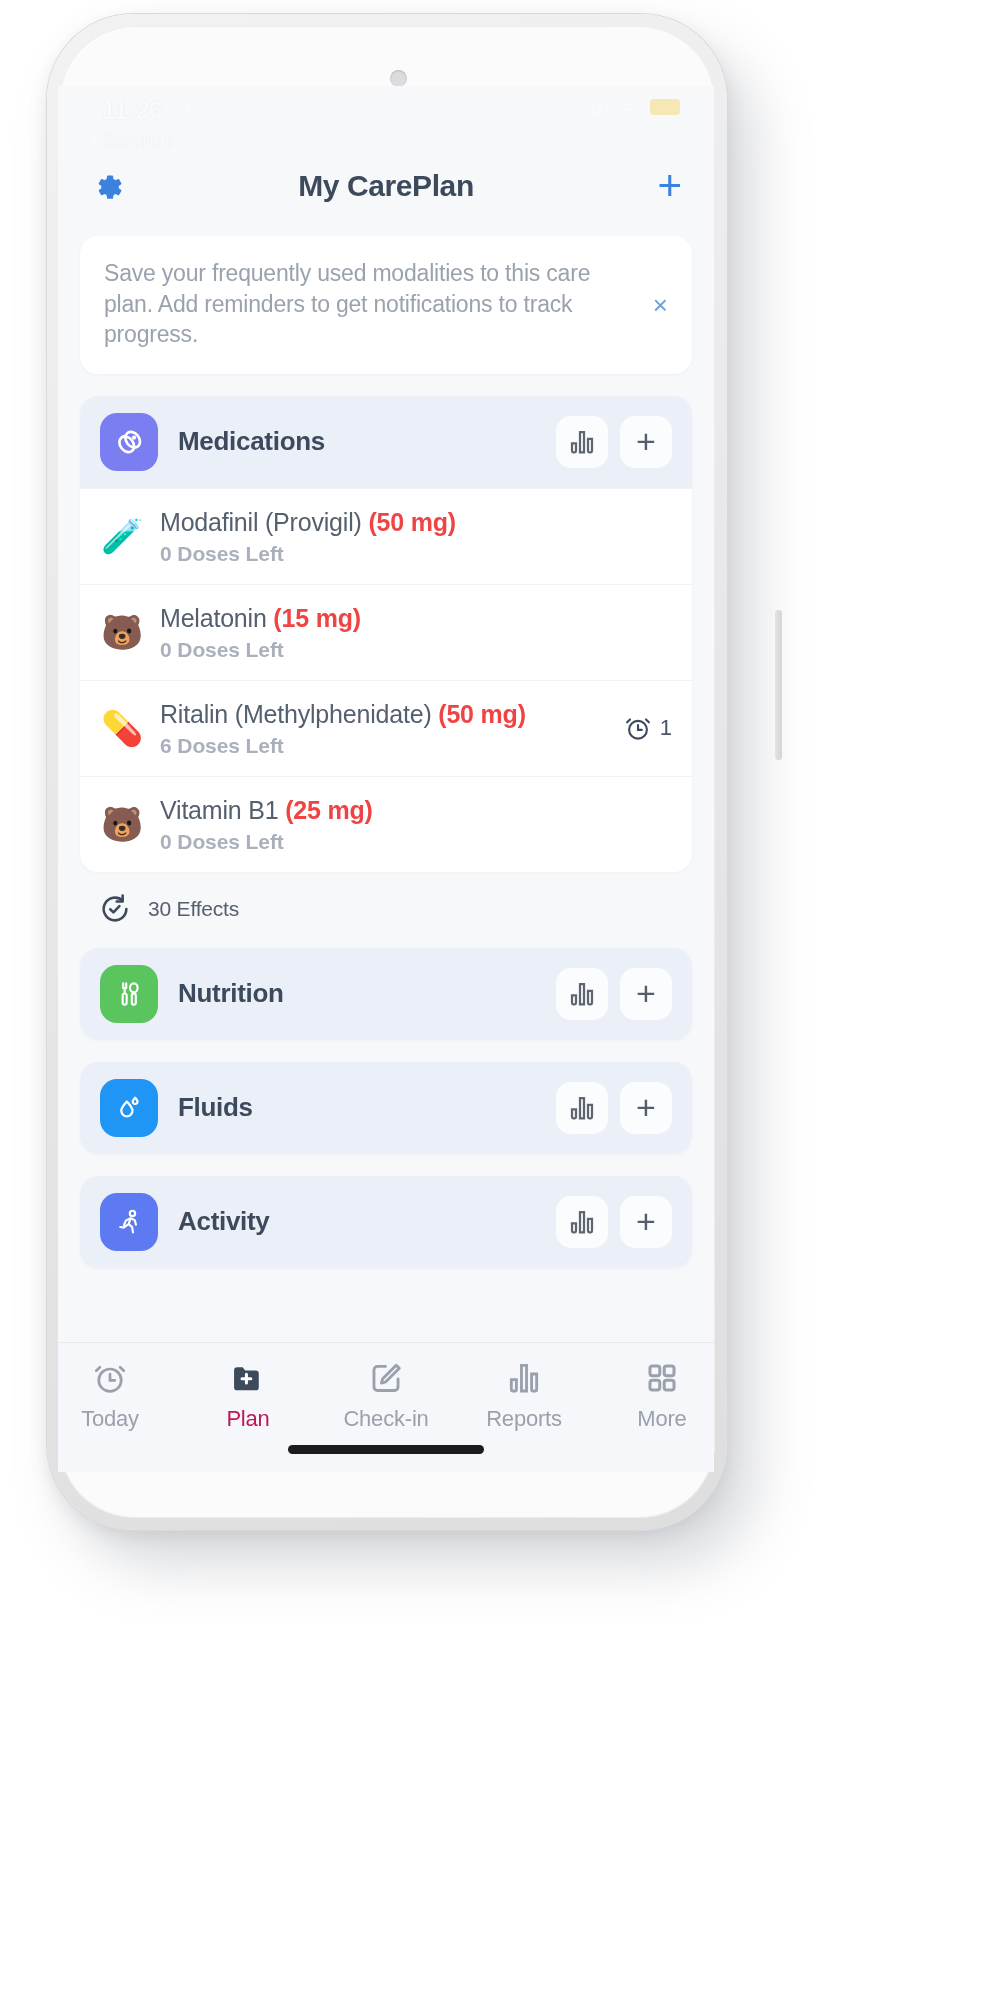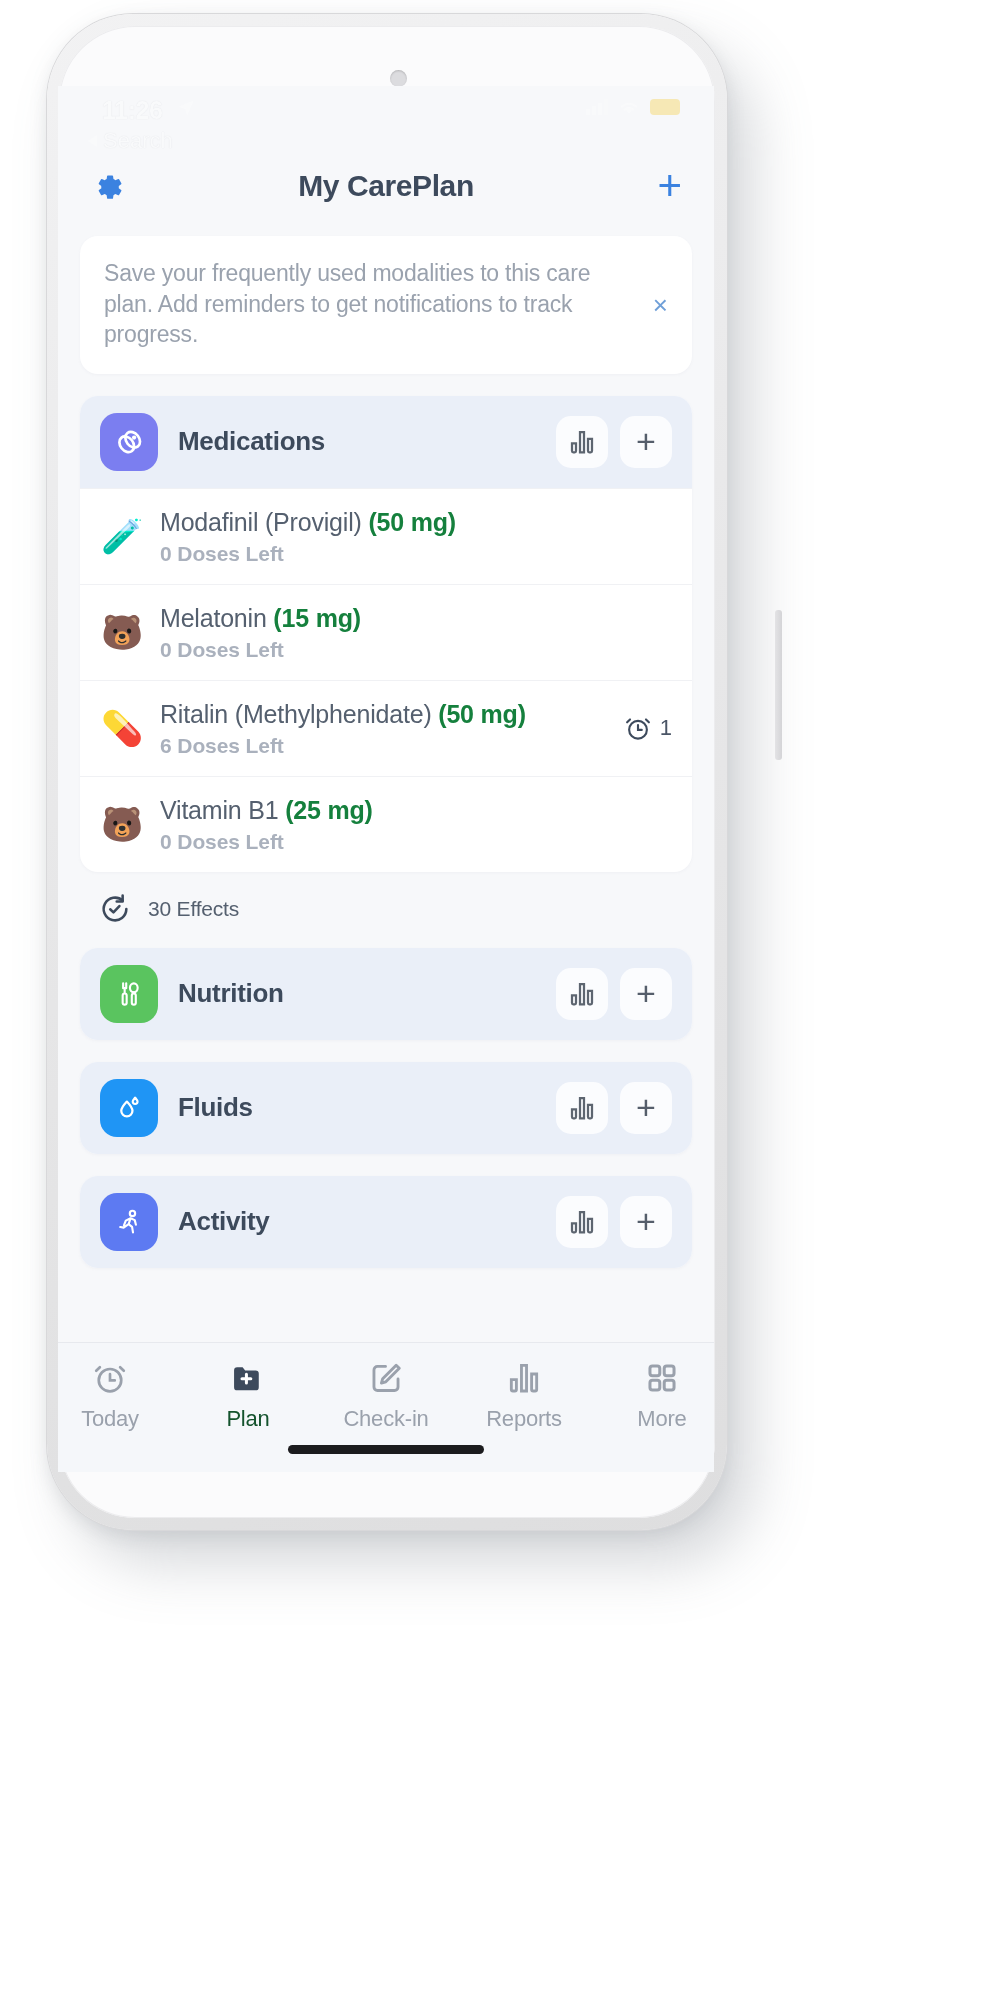--- a/index.html
+++ b/index.html
@@ -255,21 +255,21 @@
     flex: 0 0 auto;
     line-height: 1;
   }
   .med-main { flex: 1; margin-left: 14px; min-width: 0; }
   .med-name {
     font-size: 25px;
     color: #55606f;
     letter-spacing: -0.2px;
     line-height: 1.2;
   }
-  .med-dose { font-weight: 700; color: #15803d; }
+  .med-dose { font-weight: 700; color: #ef4444; }
   .med-sub {
     margin-top: 5px;
     font-size: 21px;
     color: #aab1bd;
     letter-spacing: -0.1px;
     font-weight: bold;
   }
   .med-reminder {
     display: flex;
     align-items: center;
@@ -308,21 +308,21 @@
   }
   .tab {
     flex: 1;
     display: flex;
     flex-direction: column;
     align-items: center;
     gap: 9px;
     cursor: pointer;
   }
   .tab-label { font-size: 22px; color: #9aa1ac; letter-spacing: -0.2px; }
-  .tab.active .tab-label { color: #14532d; }
+  .tab.active .tab-label { color: #be185d; }
 
   .home-indicator {
     position: absolute;
     left: 50%;
     transform: translateX(-50%);
     bottom: 18px;
     width: 196px;
     height: 9px;
     border-radius: 5px;
     background: #1c1c1e;

